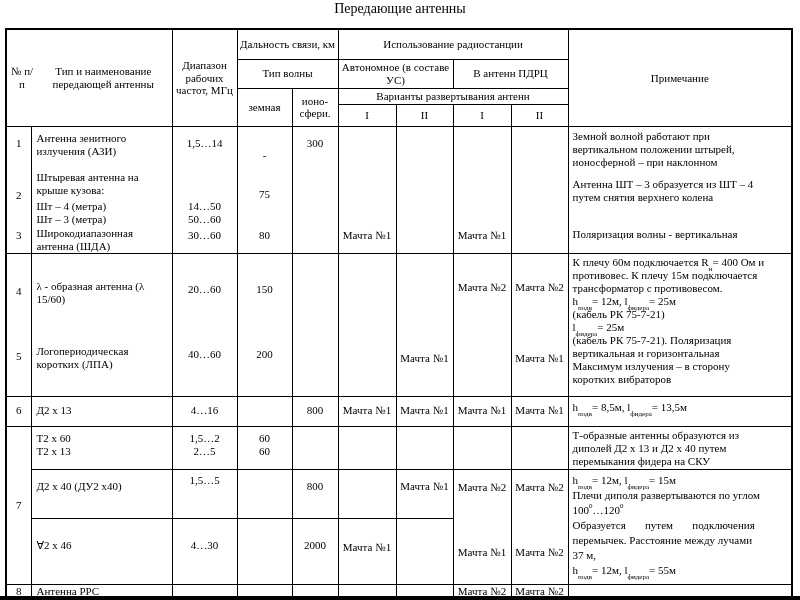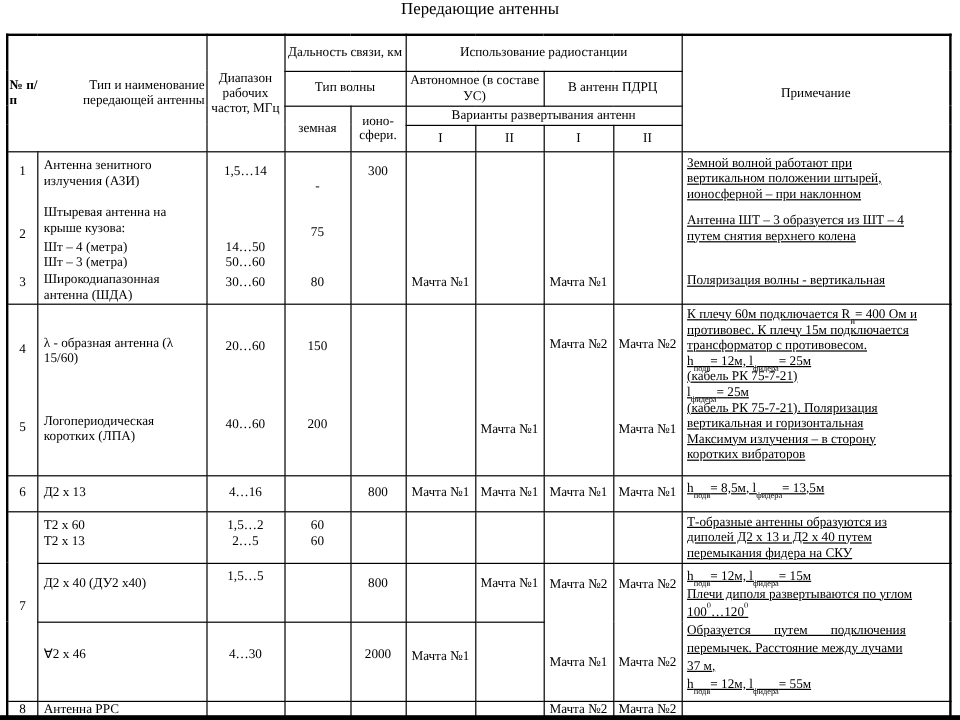--- a/index.html
+++ b/index.html
@@ -21,27 +21,27 @@
   }
   #tbl th, #tbl td { border: 1px solid #000; padding: 0; font-weight: normal; }
   #tbl th {
     font-size: 11px; line-height: 12.5px;
     text-align: center; vertical-align: middle; padding: 1px;
   }
   #tbl td { font-size: 11px; line-height: 13px; vertical-align: top; }
   .rel { position: relative; }
   .abs { position: absolute; left: 0; right: 0; text-align: center; line-height: 13px; }
   .absl { position: absolute; left: 5px; right: 4px; text-align: left; line-height: 13px; }
-  .notecell .absl { left: 4px; right: 21px; text-decoration: underline; }
+  .notecell .absl { left: 4px; right: 21px; }
   .lh15 .absl, .absl.lh15 { line-height: 15px; }
   sub { font-size: 7px; line-height: 0; position: relative; top: 2px; }
   sup { font-size: 7px; line-height: 0; position: relative; top: -1px; }
   .hdr-split { display: flex; height: 100%; align-items: center; }
-  .hdr-num { width: 28px; text-align: left; flex: 0 0 auto; font-weight: bold; }
-  .hdr-type { flex: 1; text-align: right; }
+  .hdr-num { width: 28px; text-align: center; flex: 0 0 auto; }
+  .hdr-type { flex: 1; text-align: center; }
   #bottombar { position: absolute; left: 0; top: 596px; width: 800px; height: 4px; background: #000; }
 </style>
 </head>
 <body>
 
 <div id="title">Передающие антенны</div>
 
 <table id="tbl">
   <colgroup>
     <col style="width:25px">

